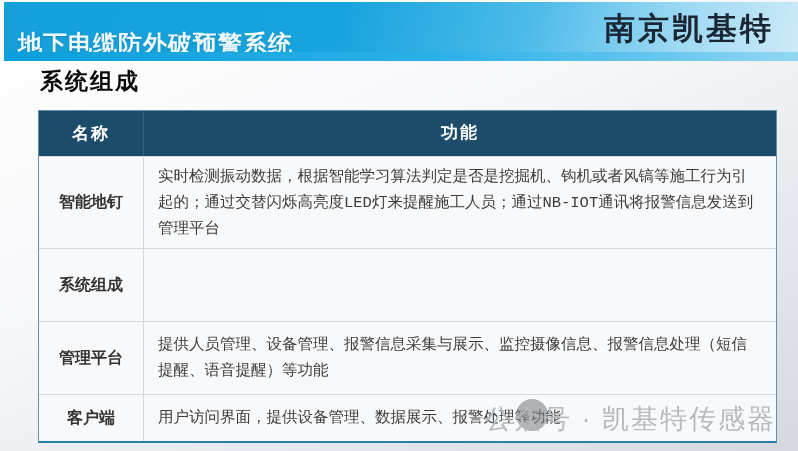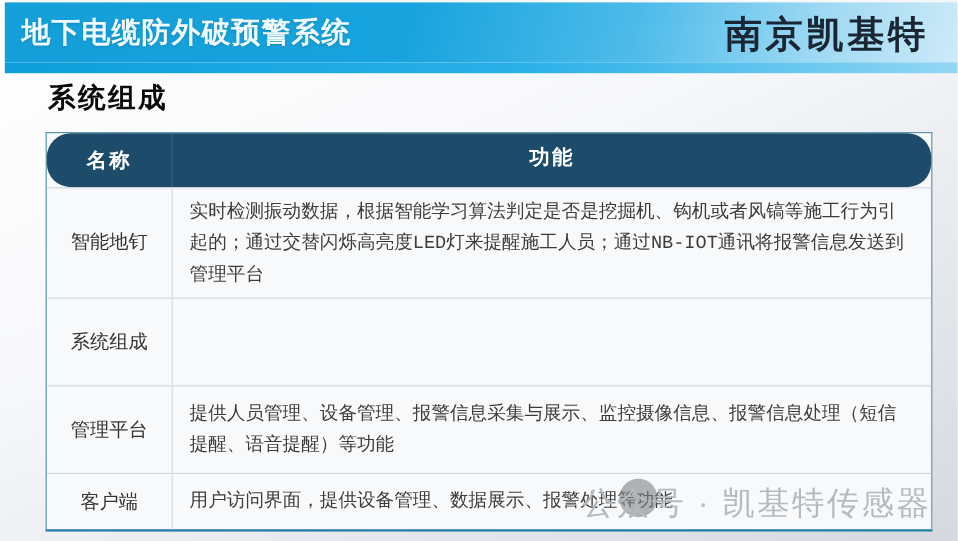--- a/index.html
+++ b/index.html
@@ -11,21 +11,21 @@
   .slide{
     position:relative;width:798px;height:451px;overflow:hidden;
     background:linear-gradient(155deg,#ffffff 0%,#f7f8fa 40%,#e3e6eb 75%,#d5d9df 100%);
   }
   
   .top-banner{
     position:absolute;left:4px;top:2px;right:0;height:50px;
     background:linear-gradient(104deg,#149fd9 0%,#17a3dd 42%,#4dbbea 66%,#9ed9f3 85%,#cdeaf8 100%);
   }
   .banner-title{
-    position:absolute;left:14px;top:9px;
+    position:absolute;left:14px;top:26px;
     font-size:24px;font-weight:bold;color:#eefaff;letter-spacing:1px;
     text-shadow:0 1px 2px rgba(0,60,90,.25);
     text-align:center;
   }
   .banner-company{
     position:absolute;right:24px;top:6px;
     font-family:Liberation Serif, serif;
     font-size:31px;font-weight:bold;color:#1a2633;letter-spacing:3px;
   }
   .blue-strip{
@@ -45,30 +45,30 @@
     border-bottom:2px solid #2a7fa8;
     background:#f8f9fa;
     display:flex;flex-direction:column;
   }
   .t-row{display:flex;box-sizing:border-box;border-top:1px solid #d4d8dc;}
   .t-row.head{border-top:none;background:#1d4c6b;}
   .cell{box-sizing:border-box;display:flex;align-items:center;}
   .cell.name{
     width:105px;flex:0 0 105px;justify-content:center;text-align:center;
     border-right:1px solid #d4d8dc;
-    font-size:16px;color:#333;
+    font-size:16px;color:#333;font-weight:bold;
   }
   .t-row.head .cell.name{border-right:1px solid #33617f;}
   .cell.func{
     flex:1;padding:6px 20px 6px 14px;
     font-size:15.5px;line-height:26px;color:#3c3c3c;font-family:Liberation Mono, monospace;
   }
   .t-row.head .cell{color:#ffffff;font-weight:bold;font-size:17px;letter-spacing:2px;}
   .t-row.head .cell.func{justify-content:center;padding:0;}
-  .h-head{height:45px;border-radius:20px;}
+  .h-head{height:45px;}
   .h-r1{height:92px;}
   .h-r2{height:73px;}
   .h-r3{height:73px;}
   .h-r4{flex:1;}
   
   .watermark{
     position:absolute;top:401px;right:22px;z-index:5;
     font-size:27px;color:#b7babd;letter-spacing:2px;white-space:nowrap;
   }
   .wm-logo{

